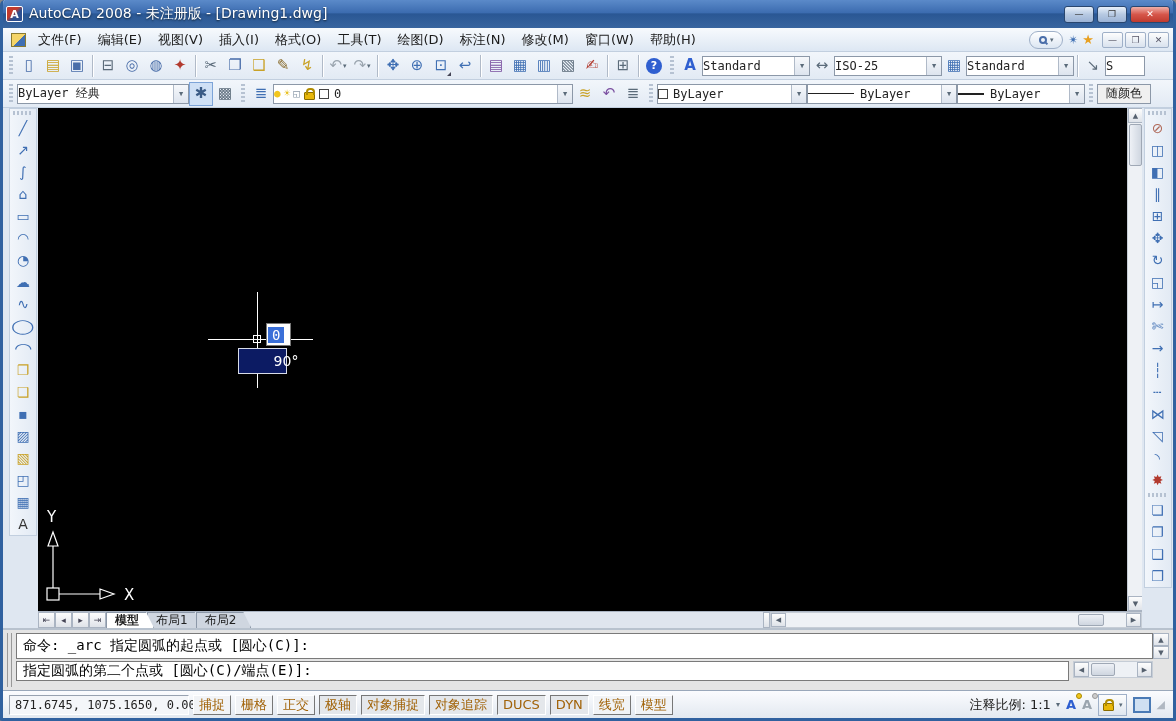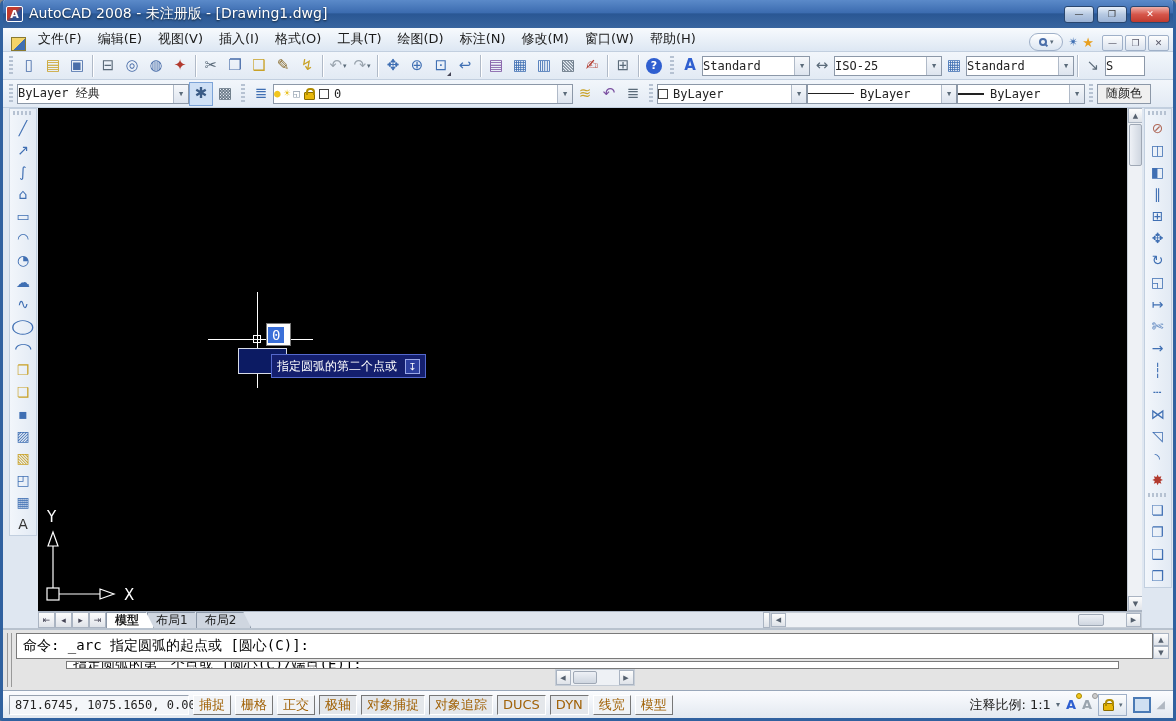--- a/index.html
+++ b/index.html
@@ -15,21 +15,21 @@
     border: 1px solid #fff; border-radius: 2px; font-size: 11px; font-weight: bold; color: #fff;
     display: flex; align-items: center; justify-content: center; margin-right: 6px; }
   .title { font-size: 14px; text-shadow: 0 1px 2px #123; }
   .winbtns { margin-left: auto; display: flex; gap: 3px; }
   .wbtn { width: 30px; height: 17px; border: 1px solid #29466e; border-radius: 3px;
     background: linear-gradient(#e7f0fa,#b6c9e2 50%,#9db4d6); color: #333; font-size: 9px;
     display: flex; align-items: center; justify-content: center; }
   .wbtn.close { background: linear-gradient(#f0b0a8,#d6564a 50%,#c03a2e); color: #fff; width: 40px; }
 
   
-  .menubar { height: 24px; display: flex; align-items: flex-end; padding: 0 4px;
+  .menubar { height: 24px; display: flex; align-items: center; padding: 0 4px;
     background: linear-gradient(#f7fafd,#dde7f3); border-bottom: 1px solid #c2cfdf; }
   .dwgicon { width: 15px; height: 14px; margin: 0 4px;
     background: linear-gradient(135deg,#f4d468 55%,#3f6fb3 55%); border: 1px solid #8a7a30; }
   .menuitems { display: flex; }
   .menu-item { font-size: 13px; color: #1a1a1a; padding: 3px 8px; }
   .helpsearch { display: flex; align-items: center; margin-left: auto; }
   .searchinput { width: 300px; height: 18px; border: none; border-bottom: 1px solid #aab6c6;
     background: transparent; font-size: 12px; color: #444; outline: none;
     font-family: "DejaVu Sans", sans-serif; }
   .magbtn { display: flex; align-items: center; width: 34px; height: 18px; margin-left: 6px;
@@ -144,21 +144,21 @@
 
   
   .cmdwin { height: 62px; background: #e4e4e4; border-top: 2px solid #b8c2ce; display: flex; padding: 3px 4px; }
   .cmdgrip { width: 5px; border-left: 1px solid #999; border-right: 1px solid #999; margin-right: 4px; }
   .cmdbody { flex: 1; display: flex; flex-direction: column; gap: 2px; }
   .cmdrow1 { display: flex; height: 26px; }
   .cmdhistory { flex: 1; background: #fff; border: 1px solid #7a7a7a; display: flex; align-items: center;
     padding: 0 6px; font: 14px "DejaVu Sans Mono", monospace; color: #000; white-space: nowrap; overflow: hidden; }
   .cmdvscroll { width: 16px; display: flex; flex-direction: column; }
   .cmdvscroll .sbtn { height: 13px; width: 16px; }
-  .cmdrow2 { display: flex; height: 25px; align-items: center; flex-direction: column; }
+  .cmdrow2 { display: flex; height: 25px; align-items: flex-start; }
   .cmdinput { width: calc(100% - 100px); background: #fff; border: 1px solid #7a7a7a;
     display: flex; align-items: center; padding: 0 6px; font: 14px "DejaVu Sans Mono", monospace;
     color: #000; white-space: nowrap; overflow: hidden; }
   .cmdhscroll { width: 80px; margin-left: 4px; display: flex; align-items: stretch;
     background: #eef1f5; border: 1px solid #c6cdd6; }
   .cmdhscroll .hthumb { position: static; width: 24px; margin: 1px 0 1px 2px; }
 
   
   .statusbar { height: 28px; display: flex; align-items: center; gap: 4px; padding: 0 8px 0 6px;
     background: linear-gradient(#fbfcfe,#e2e8f0); border-top: 1px solid #9aa8ba; font-size: 13px; }
@@ -475,24 +475,20 @@
         <div class="canvas">
           <div class="xline" style="left:219px;top:184px;width:1px;height:96px"></div>
           <div class="xline" style="left:170px;top:231px;width:105px;height:1px"></div>
           <div class="pickbox" style="left:215px;top:227px"></div>
           <div class="dyninput" style="left:228px;top:215px">
             <span class="sel">0</span>
           </div>
           <div class="anglebox" style="left:200px;top:240px">
             <span>90°</span>
           </div>
-          <div class="dyntip" style="left:233px;top:246px">
-            <span>指定圆弧的第二个点或</span>
-            <span class="tipbtn">↧</span>
-          </div>
           <svg class="ucs" width="130" height="100">
             <text x="7" y="16">Y</text>
             <polygon points="13,26 8,40 18,40"></polygon>
             <line x1="13" y1="40" x2="13" y2="82"></line>
             <rect x="7" y="82" width="12" height="12"></rect>
             <line x1="19" y1="88" x2="60" y2="88"></line>
             <polygon points="60,83 60,93 74,88"></polygon>
             <text x="84" y="94">X</text>
           </svg>
         </div>

